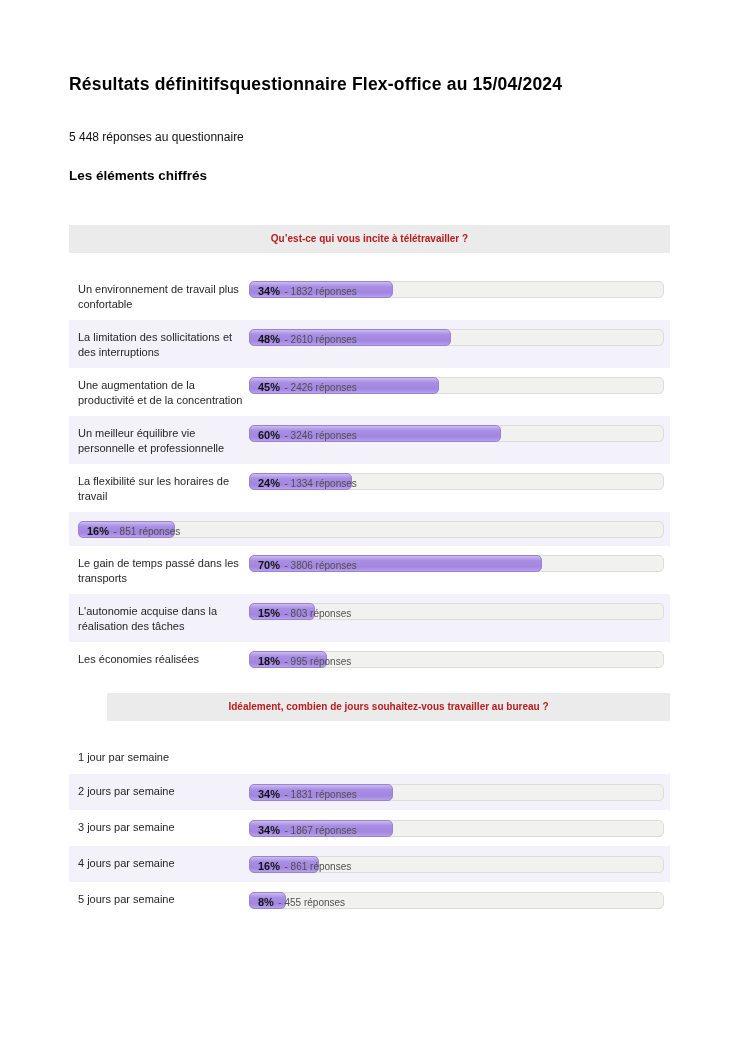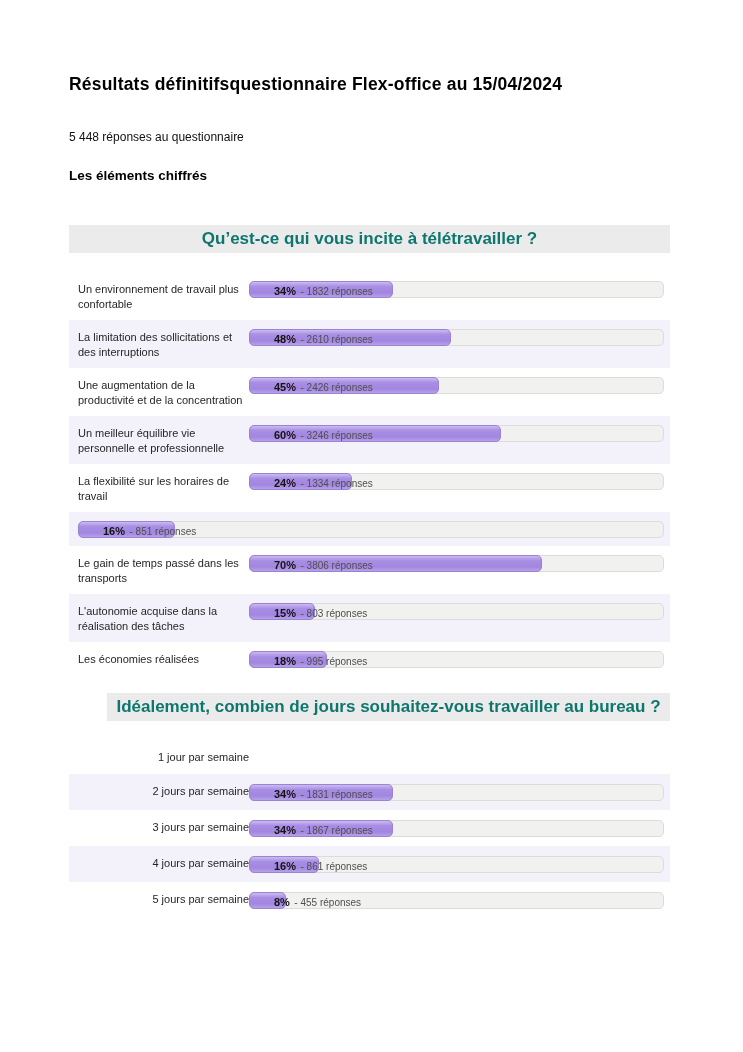--- a/index.html
+++ b/index.html
@@ -41,22 +41,22 @@
     line-height: 17px;
     font-weight: bold;
     color: #000000;
   }
   .chart-header {
     background: #ebebeb;
     height: 28px;
     line-height: 28px;
     text-align: center;
     font-weight: bold;
-    font-size: 17px;
-    color: #0f766e;
+    font-size: 10px;
+    color: #b91c1c;
   }
   .chart1-header { margin-top: 41px; }
   .chart2-header { margin-top: 17px; margin-left: 38px; }
   .rows { margin-top: 19px; }
   .row {
     display: flex;
     align-items: flex-start;
     padding: 8px 6px 8px 9px;
   }
   .row:nth-child(even) {
@@ -87,36 +87,35 @@
     background: linear-gradient(to bottom, #cabbf0 0%, #a98fe4 30%, #a285e0 72%, #b5a2e8 100%);
     border: 1px solid #9b82d2;
     border-radius: 5px;
   }
   .bar-text {
     position: absolute;
     left: 0;
     top: 0;
     height: 15px;
     line-height: 15px;
-    padding-left: 24px;
+    padding-left: 8px;
     white-space: nowrap;
     z-index: 2;
   }
   .pct {
     font-size: 11px;
     font-weight: bold;
     color: #141414;
   }
   .cnt {
     font-size: 10px;
     color: #4f4f4f;
   }
   .rows2 .row {
     padding: 9px 6px 9px 9px;
-    text-align: right;
   }
   .rows2 .row-label {
     padding-top: 1px;
   }
 </style>
 </head>
 <body>
 
 <div class="content">
 

